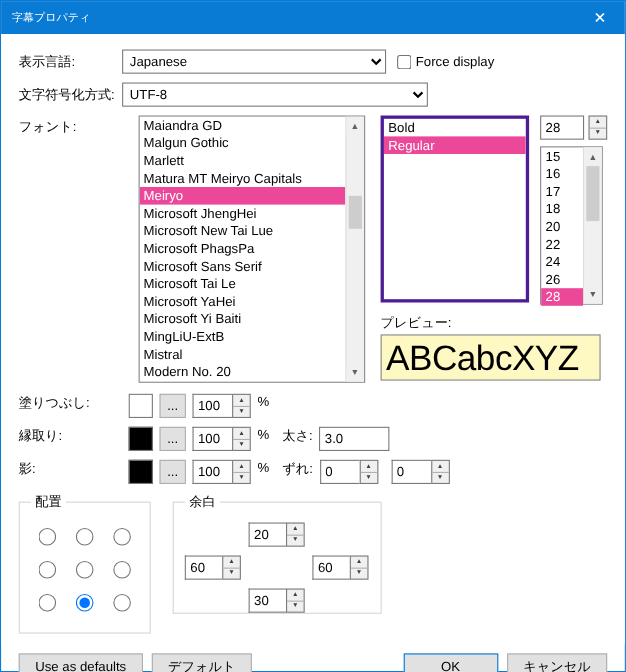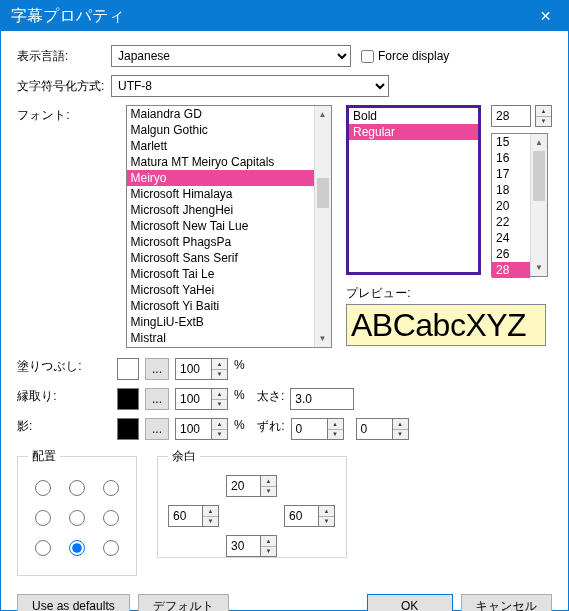--- a/index.html
+++ b/index.html
@@ -7,21 +7,21 @@
     margin: 0;
     font-family: "Yu Gothic UI", "Meiryo UI", "Segoe UI", sans-serif;
     font-size: 12px;
     background: #fff;
     width: 569px;
     height: 611px;
     overflow: hidden;
   }
   .window { width: 569px; height: 611px; border: 1px solid #0a7bd5; display: flex; flex-direction: column; }
   .titlebar { height: 30px; background: #0a7bd5; color: #fff; display: flex; align-items: center; padding: 0 0 0 10px; }
-  .titlebar .title { flex: 1; font-size: 16px; }
+  .titlebar .title { flex: 1; font-size: 10px; }
   .titlebar .close { width: 45px; height: 30px; display:flex; align-items:center; justify-content:center; font-family: Arial, sans-serif; font-size: 14px; }
   .content { flex: 1; padding: 14px 16px 10px 16px; background: #fff; position: relative; }
   .row { display: flex; align-items: center; margin-bottom: 8px; }
   .lbl { width: 94px; }
   select.combo, .combo {
     border: 1px solid #7a7a7a; background: #fff; height: 22px; font: inherit; padding: 1px 2px;
   }
   input[type=text], input.num {
     border: 1px solid #7a7a7a; height: 22px; font: inherit; padding: 2px 4px; background:#fff;
   }
@@ -100,21 +100,20 @@
     <div class="cols">
       <div class="lbl" style="padding-top:2px">フォント:</div>
 
       <div class="fontlist">
         <div class="inner" id="fontlist-inner">
             <div class="item">Maiandra GD</div>
             <div class="item">Malgun Gothic</div>
             <div class="item">Marlett</div>
             <div class="item">Matura MT Meiryo Capitals</div>
             <div class="item sel">Meiryo</div>
-            <div class="item">Microsoft Himalaya</div>
             <div class="item">Microsoft JhengHei</div>
             <div class="item">Microsoft New Tai Lue</div>
             <div class="item">Microsoft PhagsPa</div>
             <div class="item">Microsoft Sans Serif</div>
             <div class="item">Microsoft Tai Le</div>
             <div class="item">Microsoft YaHei</div>
             <div class="item">Microsoft Yi Baiti</div>
             <div class="item">MingLiU-ExtB</div>
             <div class="item">Mistral</div>
             <div class="item">Modern No. 20</div>

